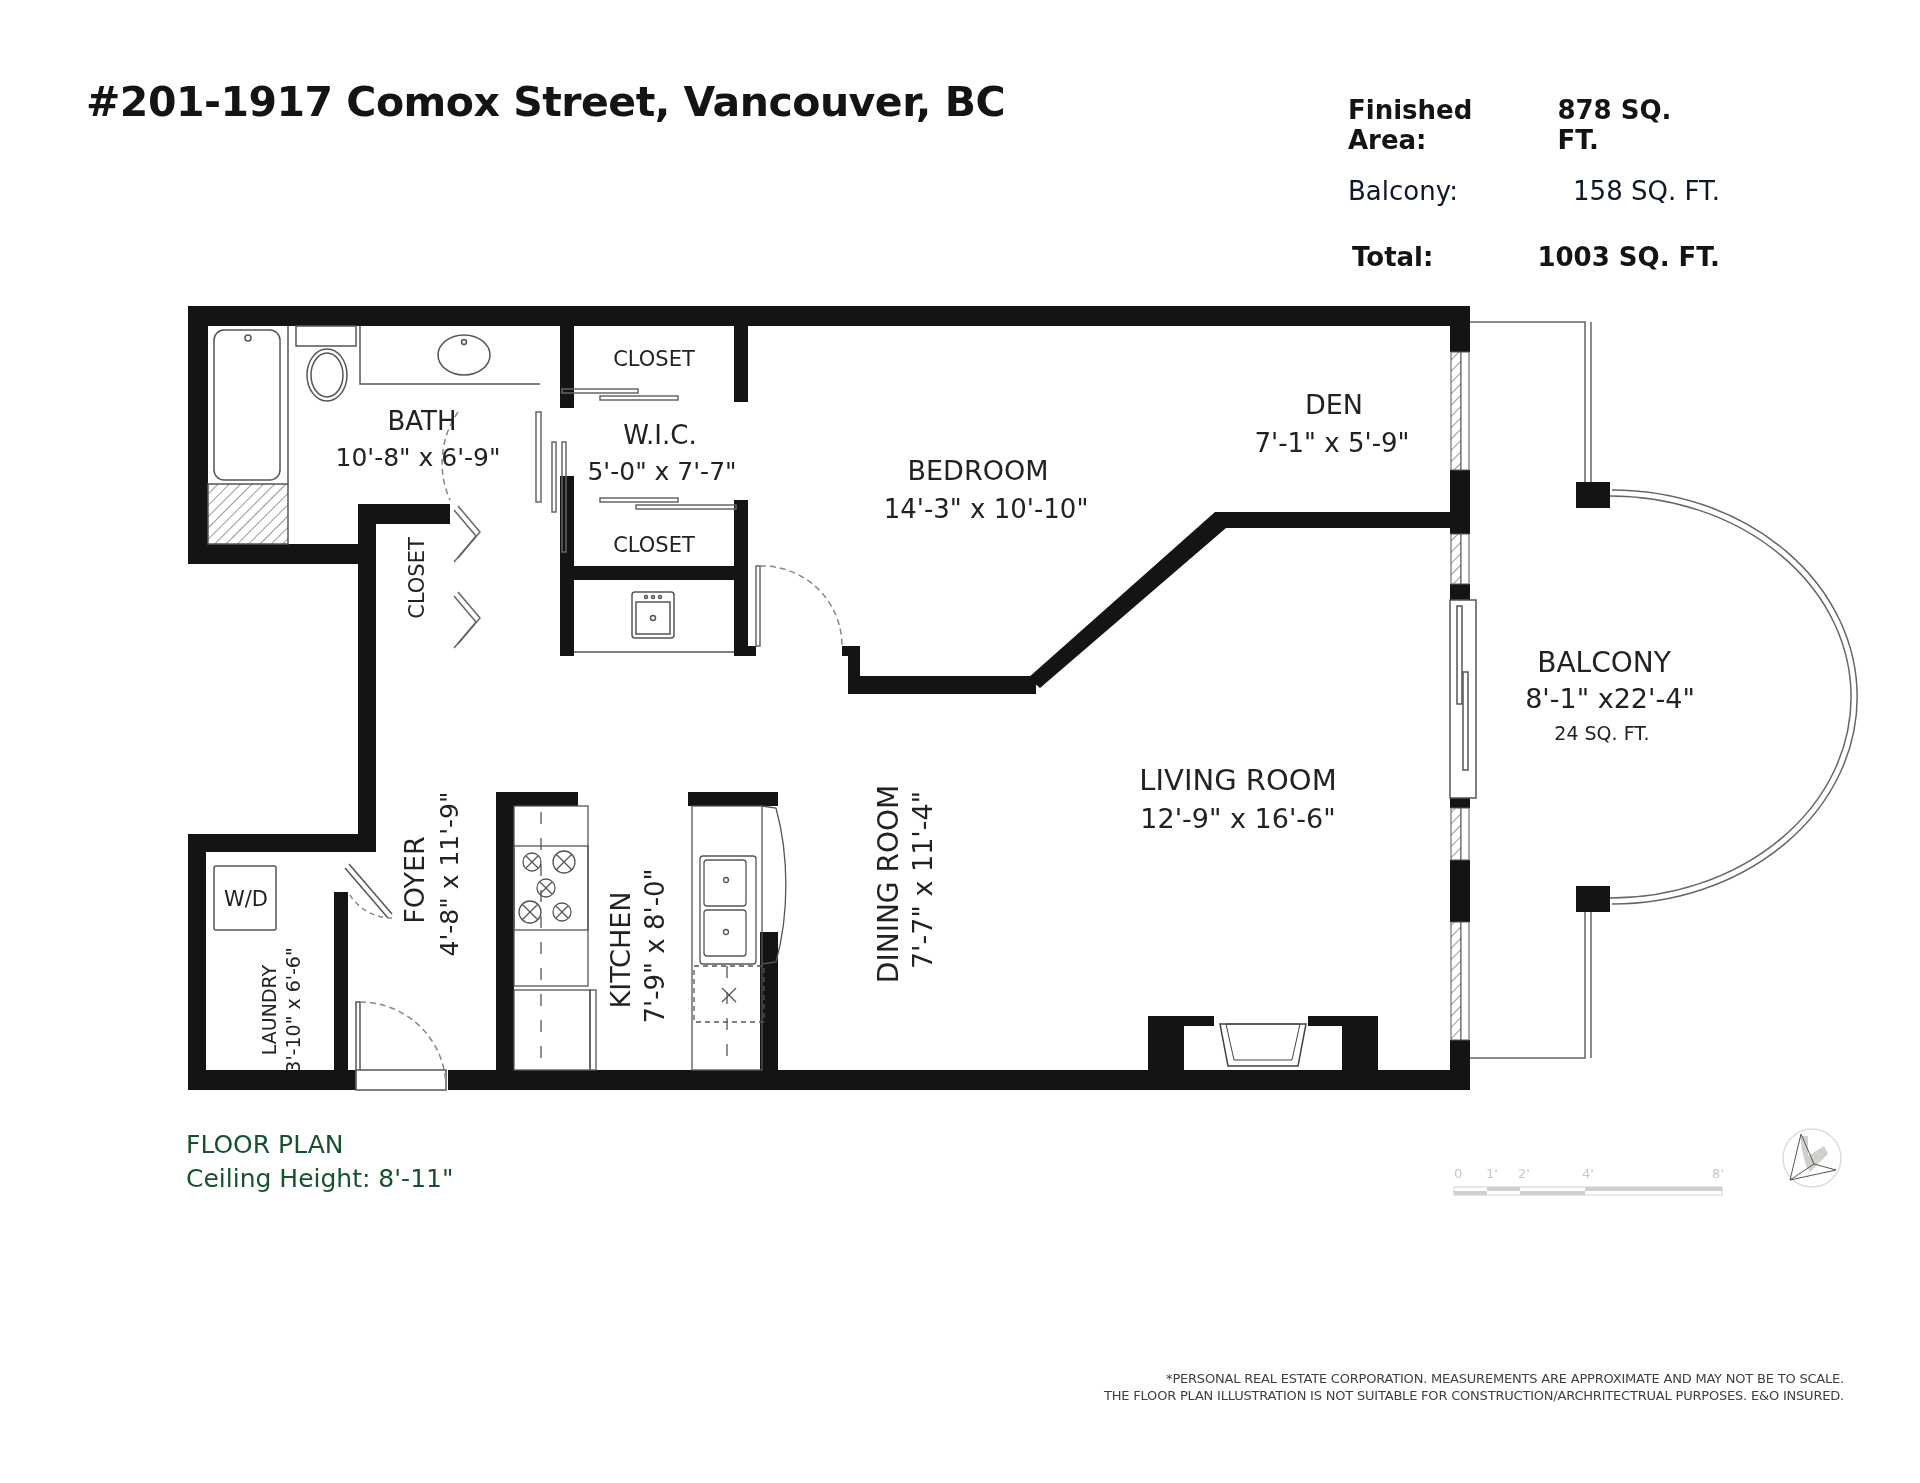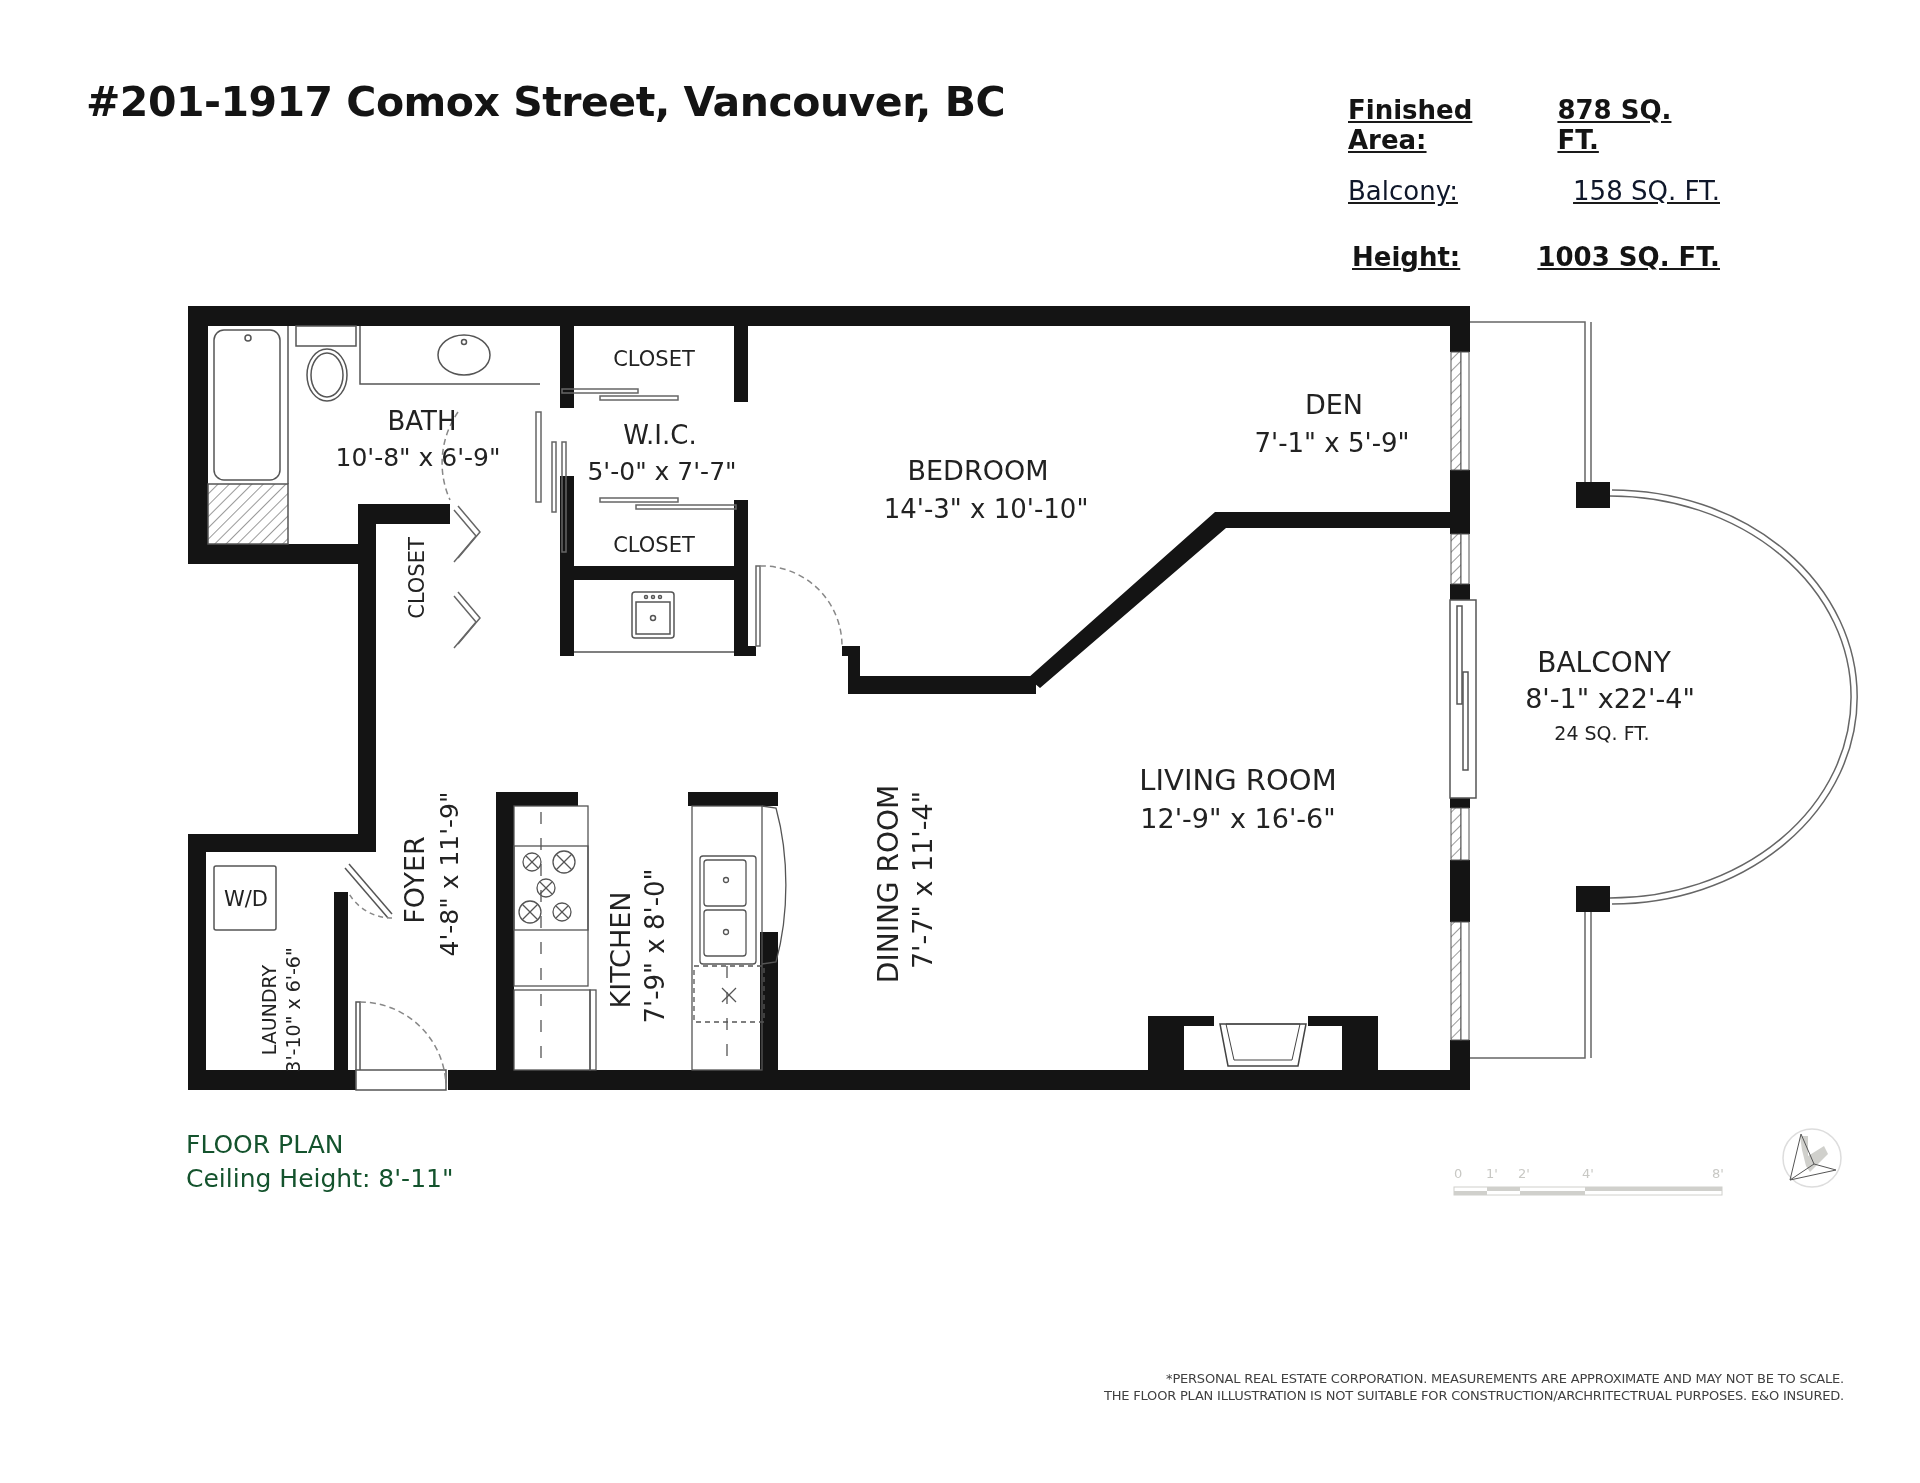--- a/index.html
+++ b/index.html
@@ -1,20 +1,20 @@
 <!DOCTYPE html>
 <html><head>
 <meta charset="utf-8">
 <style>
   html, body { margin: 0; padding: 0; background: #ffffff; }
   body { width: 1920px; height: 1483px; position: relative; overflow: hidden;
          font-family: "DejaVu Sans", sans-serif; color: #1a1a1a; }
   .title { position: absolute; left: 86px; top: 78px; font-size: 41px; font-weight: bold;
            letter-spacing: -0.5px; color: #141414; }
-  .areas { position: absolute; left: 1348px; top: 92px; width: 372px; text-decoration: underline; }
+  .areas { position: absolute; left: 1348px; top: 92px; width: 372px; }
   .area-row { display: flex; justify-content: space-between; height: 66px; align-items: center; }
   .area-row .lbl, .area-row .val { font-size: 26px; }
   .area-row.bold .lbl, .area-row.bold .val { font-weight: bold; color: #141414; }
   .area-row.light .lbl, .area-row.light .val { color: #0f172a; font-weight: normal; }
   .plan { position: absolute; left: 0; top: 0; width: 1920px; height: 1483px; }
   .plan text { font-family: "DejaVu Sans", sans-serif; fill: #222; }
   .footer-lbl { position: absolute; left: 186px; top: 1128px; font-size: 25px; color: #14532d; line-height: 34px; }
   .disclaimer { position: absolute; right: 76px; top: 1370px; text-align: right; font-size: 13px;
                 color: #404040; line-height: 17px; letter-spacing: -0.2px; }
   .scale { position: absolute; left: 1450px; top: 1160px; width: 280px; height: 50px; }
@@ -28,21 +28,21 @@
 <div class="areas">
   <div class="area-row bold">
     <span class="lbl">Finished Area:</span>
     <span class="val">878 SQ. FT.</span>
   </div>
   <div class="area-row light">
     <span class="lbl">Balcony:</span>
     <span class="val">158 SQ. FT.</span>
   </div>
   <div class="area-row bold">
-    <span class="lbl" style="padding-left:4px">Height:</span>
+    <span class="lbl" style="padding-left:4px">Total:</span>
     <span class="val">1003 SQ. FT.</span>
   </div>
 </div>
 
 <svg class="plan" viewBox="0 0 1920 1483" xmlns="http://www.w3.org/2000/svg">
   <defs>
     <pattern id="hatch" width="8" height="8" patternUnits="userSpaceOnUse" patternTransform="rotate(45)">
       <line x1="0" y1="0" x2="0" y2="8" stroke="#555" stroke-width="1.2"></line>
     </pattern>
   </defs>

